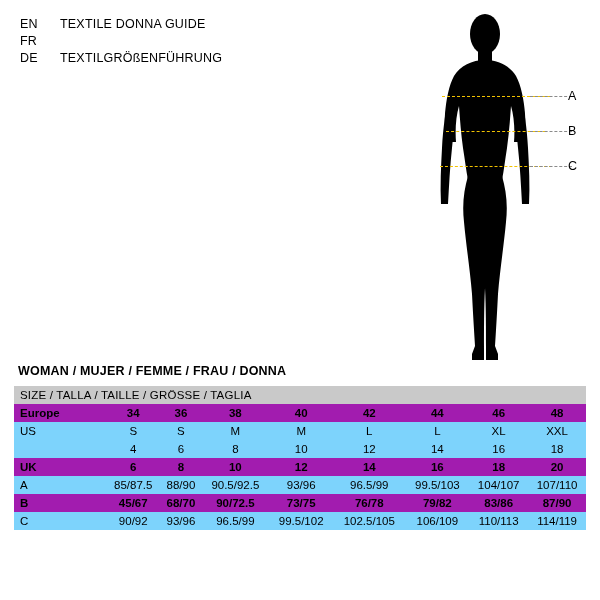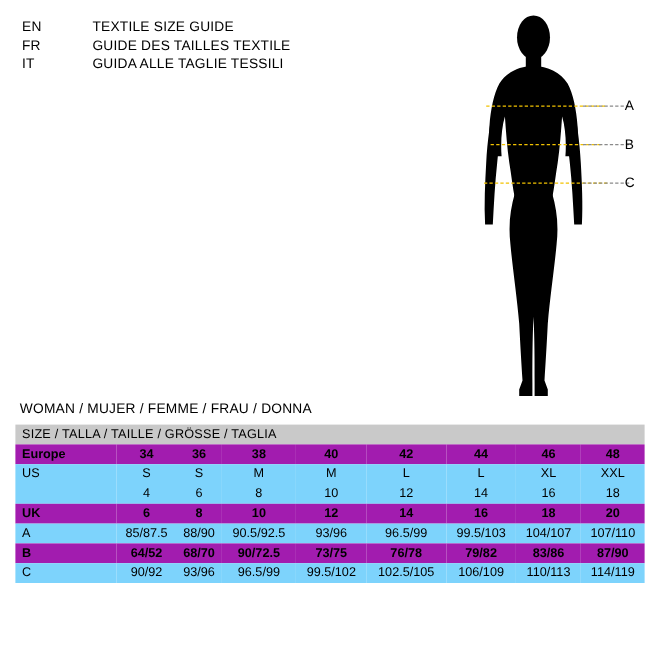--- a/index.html
+++ b/index.html
@@ -29,21 +29,20 @@
     left: 20px;
     top: 16px;
     width: 330px;
   }
   .lang-row {
     display: flex;
     align-items: baseline;
     font-size: 12.5px;
     line-height: 17px;
     letter-spacing: 0.2px;
-    gap: 24px;
   }
   .lang-code {
     width: 40px;
     flex: 0 0 40px;
     font-size: 12.5px;
   }
   .lang-text {
     flex: 1 1 auto;
     font-size: 12.5px;
   }
@@ -75,21 +74,21 @@
     color: #000;
     line-height: 12px;
   }
 
   
   .woman-title {
     position: absolute;
     left: 18px;
     top: 364px;
     font-size: 12.5px;
-    font-weight: normal;
+    font-weight: bold;
     letter-spacing: 0.2px;
   }
   table.size-table {
     position: absolute;
     left: 14px;
     top: 386px;
     width: 572px;
     border-collapse: collapse;
     font-size: 11.5px;
   }
@@ -138,29 +137,28 @@
   }
 </style>
 </head>
 <body>
 
 <div class="page">
 
   <div class="lang-block">
     <div class="lang-row">
       <div class="lang-code">EN</div>
-      <div class="lang-text">TEXTILE SIZE GUIDE</div>
+      <div class="lang-text">TEXTILE DONNA GUIDE</div>
     </div>
     <div class="lang-row">
       <div class="lang-code">FR</div>
-      <div class="lang-text">GUIDE DES TAILLES TEXTILE</div>
     </div>
     <div class="lang-row">
-      <div class="lang-code">IT</div>
-      <div class="lang-text">GUIDA ALLE TAGLIE TESSILI</div>
+      <div class="lang-code">DE</div>
+      <div class="lang-text">TEXTILGRÖßENFÜHRUNG</div>
     </div>
   </div>
 
   <div class="figure-wrap">
     <svg class="figure-svg" width="210" height="360" viewBox="0 0 210 360">
       <g fill="#000000">
 
         <ellipse cx="105" cy="26" rx="15" ry="20"></ellipse>
 
         <rect x="98" y="42" width="14" height="14"></rect>
@@ -282,21 +280,21 @@
         <td>88/90</td>
         <td>90.5/92.5</td>
         <td>93/96</td>
         <td>96.5/99</td>
         <td>99.5/103</td>
         <td>104/107</td>
         <td>107/110</td>
       </tr>
       <tr class="shade">
         <td class="rowlabel">B</td>
-        <td>64/52</td>
+        <td>45/67</td>
         <td>68/70</td>
         <td>90/72.5</td>
         <td>73/75</td>
         <td>76/78</td>
         <td>79/82</td>
         <td>83/86</td>
         <td>87/90</td>
       </tr>
       <tr class="plain">
         <td class="rowlabel">C</td>

